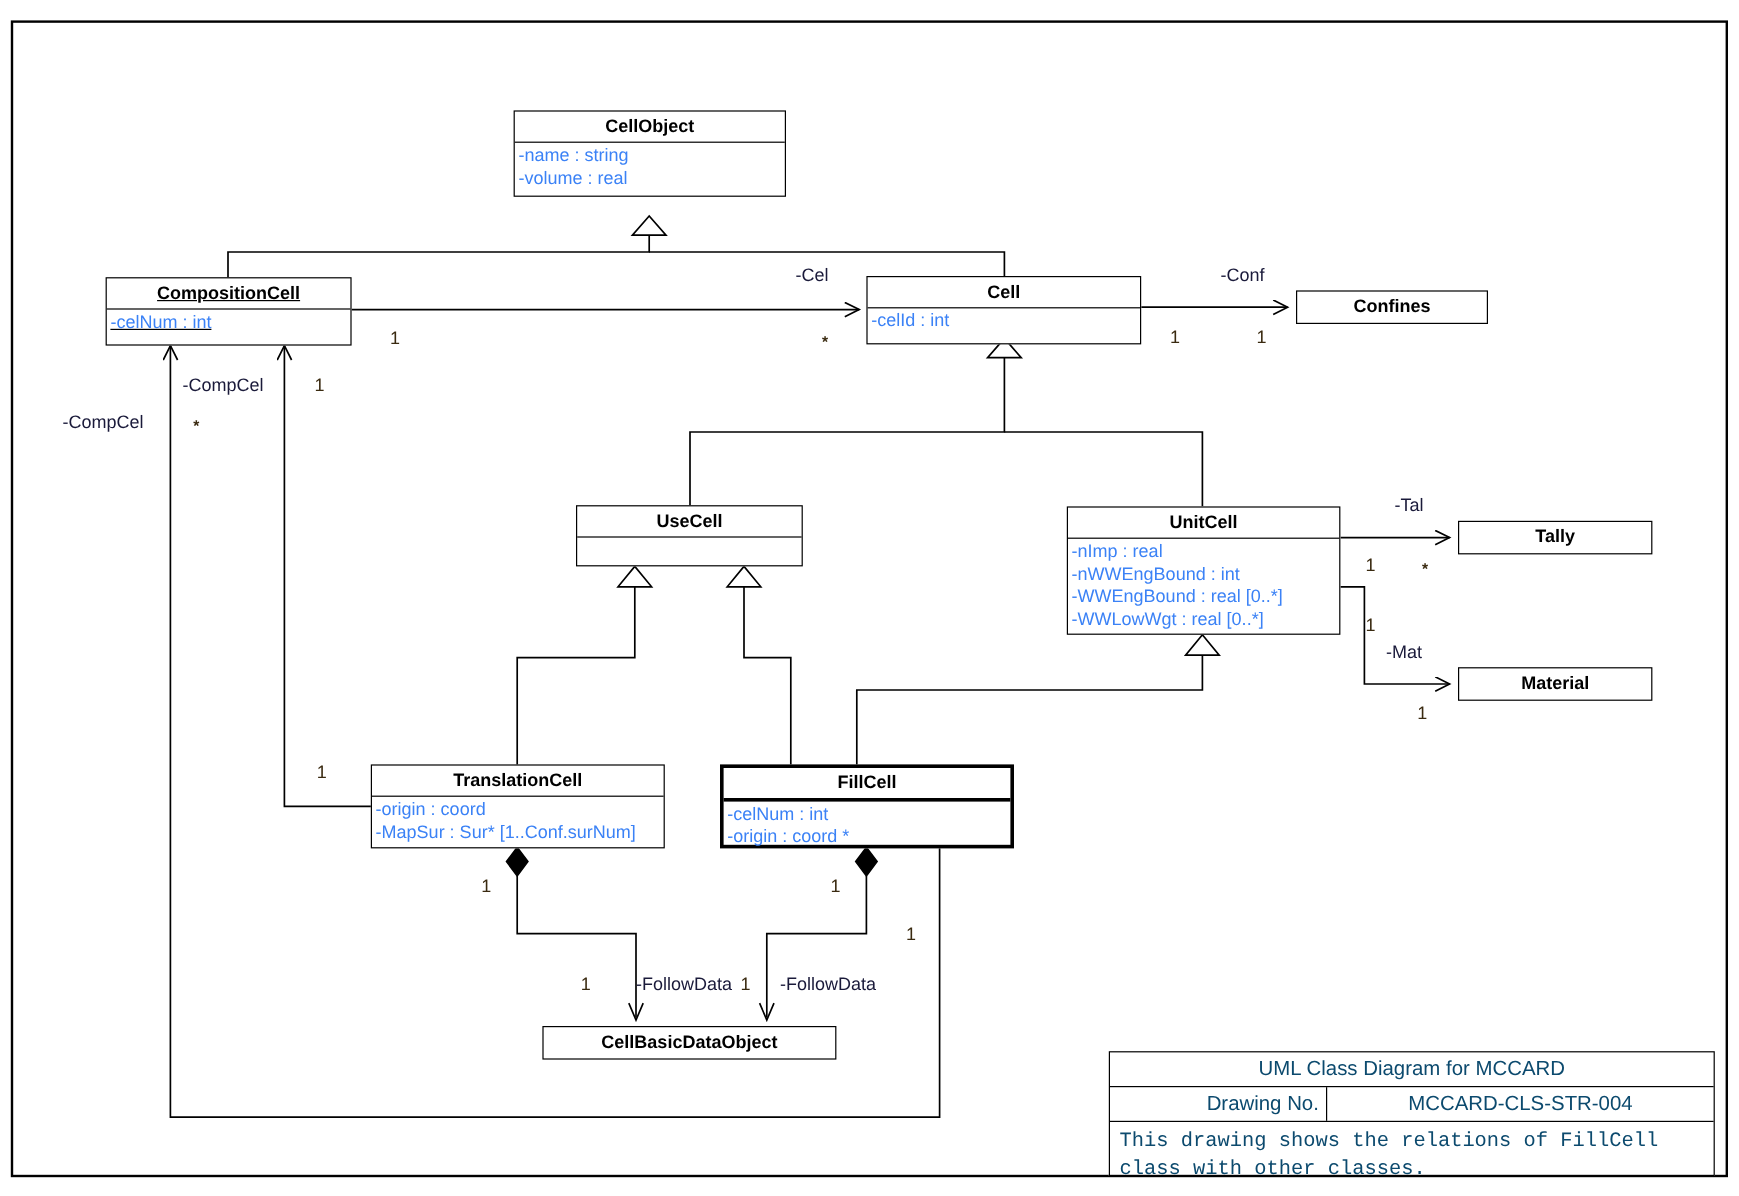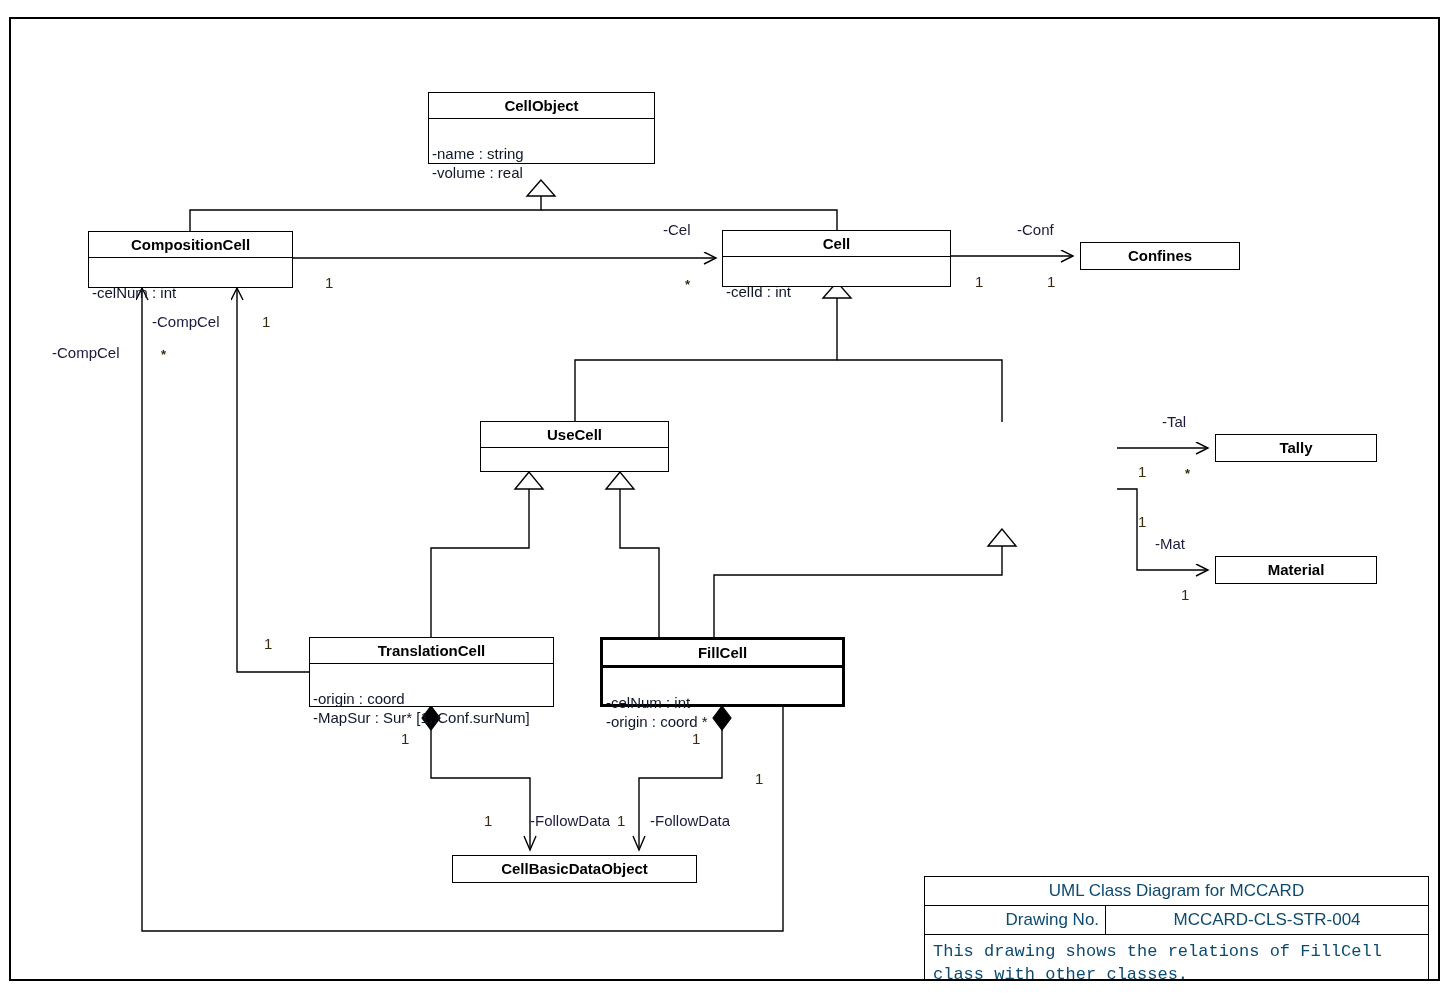--- a/index.html
+++ b/index.html
@@ -13,21 +13,21 @@
   .umlbox{
     position:absolute;box-sizing:border-box;border:1px solid #000;background:#fff;
   }
   .umlbox.bold{border:3px solid #000;}
   .cls-name{
     text-align:center;font-weight:bold;font-size:15px;color:#000;
     padding:4px 2px 4px 2px;line-height:17px;
   }
   .cls-sep{border-top:1px solid #000;}
   .umlbox.bold .cls-sep{border-top:3px solid #000;}
-  .cls-attrs{padding:1px 0 2px 3px;font-size:15px;line-height:19px;color:#0f172a;margin-top:24px;}
+  .cls-attrs{padding:1px 0 2px 3px;font-size:15px;line-height:19px;color:#3b82f6;}
   .cls-attrs div{white-space:nowrap;}
   .cls-attrs.empty{height:22px;}
   .lbl{
     position:absolute;font-size:15px;color:#1a1a3a;white-space:nowrap;line-height:15px;
   }
   .lbl.mult{color:#3a2a10;}
   .mono-star{font-size:13px;font-weight:bold;}
   
   #titleblock{position:absolute;box-sizing:border-box;border:1px solid #000;background:#fff;}
   #titleblock .tb-row{display:flex;border-bottom:1px solid #000;}
@@ -94,21 +94,21 @@
 
   <div class="umlbox" style="left:428px;top:92px;width:227px;height:72px;">
     <div class="cls-name">CellObject</div>
     <div class="cls-sep"></div>
     <div class="cls-attrs">
       <div>-name : string</div>
       <div>-volume : real</div>
     </div>
   </div>
 
-  <div class="umlbox" style="left:88px;top:231px;width:205px;height:57px;">
+  <div class="umlbox" style="left:88px;top:231px;width:205px;height:57px;text-decoration:underline;">
     <div class="cls-name">CompositionCell</div>
     <div class="cls-sep"></div>
     <div class="cls-attrs">
       <div>-celNum : int</div>
     </div>
   </div>
 
   <div class="umlbox" style="left:722px;top:230px;width:229px;height:57px;">
     <div class="cls-name">Cell</div>
     <div class="cls-sep"></div>
@@ -120,20 +120,30 @@
   <div class="umlbox" style="left:1080px;top:242px;width:160px;height:28px;">
     <div class="cls-name">Confines</div>
   </div>
 
   <div class="umlbox" style="left:480px;top:421px;width:189px;height:51px;">
     <div class="cls-name">UseCell</div>
     <div class="cls-sep"></div>
     <div class="cls-attrs empty"></div>
   </div>
 
+  <div class="umlbox" style="left:889px;top:422px;width:228px;height:107px;">
+    <div class="cls-name">UnitCell</div>
+    <div class="cls-sep"></div>
+    <div class="cls-attrs">
+      <div>-nImp : real</div>
+      <div>-nWWEngBound : int</div>
+      <div>-WWEngBound : real [0..*]</div>
+      <div>-WWLowWgt : real [0..*]</div>
+    </div>
+  </div>
 
   <div class="umlbox" style="left:1215px;top:434px;width:162px;height:28px;">
     <div class="cls-name">Tally</div>
   </div>
 
   <div class="umlbox" style="left:1215px;top:556px;width:162px;height:28px;">
     <div class="cls-name">Material</div>
   </div>
 
   <div class="umlbox" style="left:309px;top:637px;width:245px;height:70px;">

